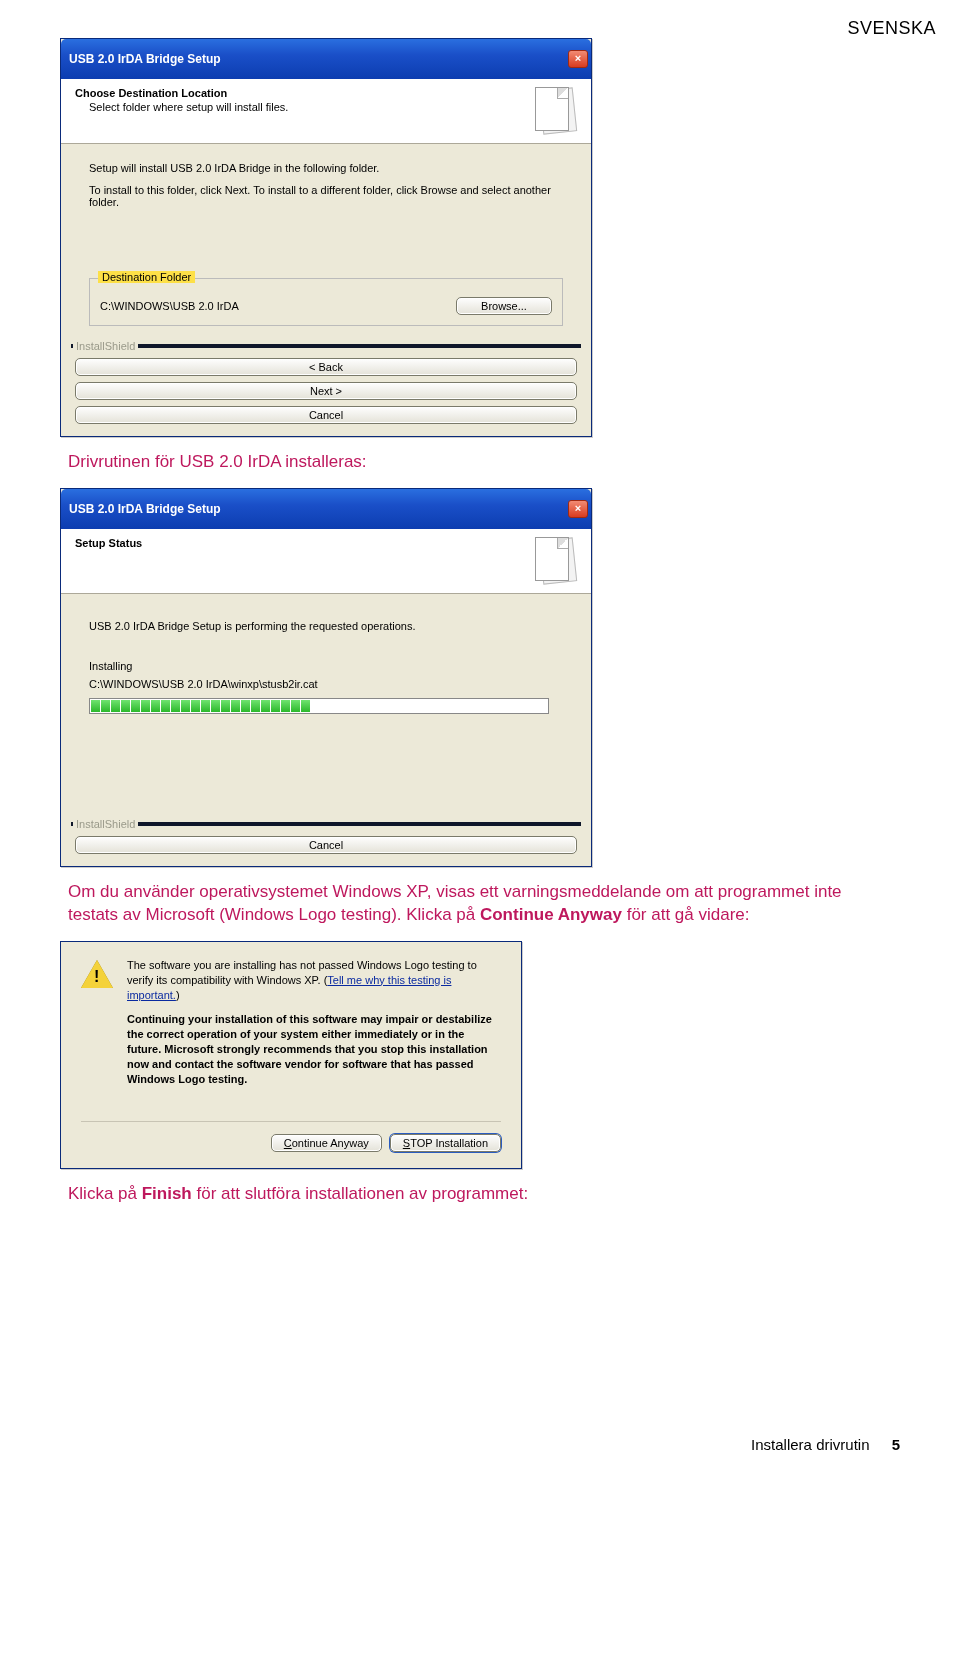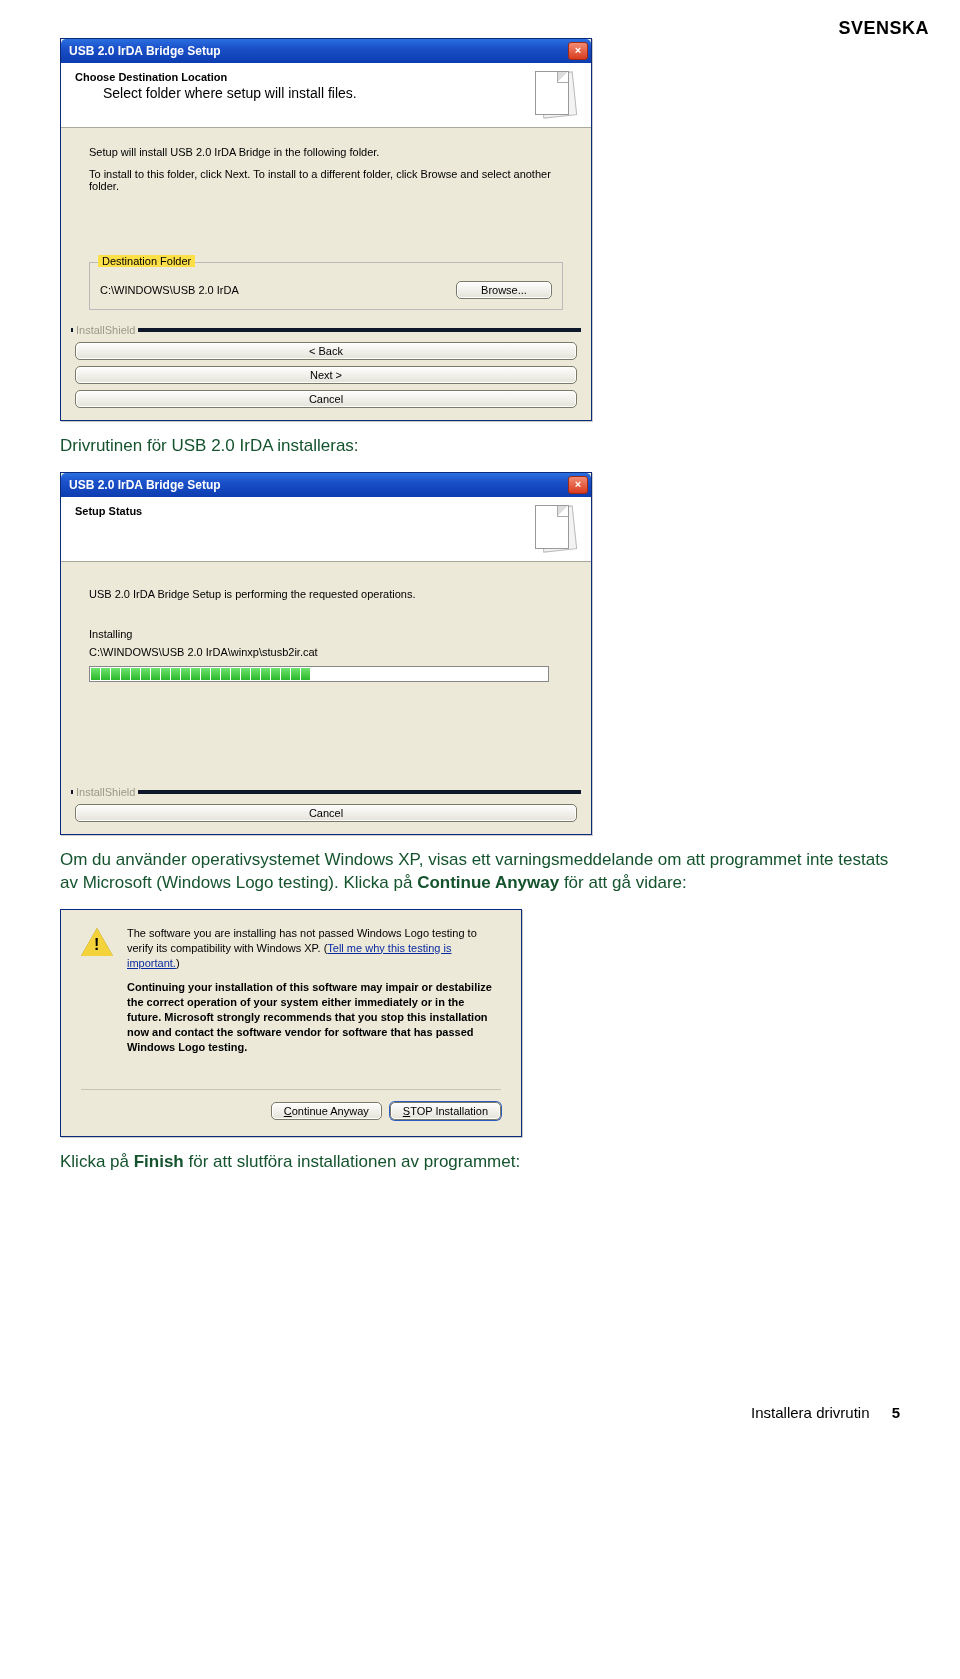--- a/index.html
+++ b/index.html
@@ -11,31 +11,31 @@
   }
   .page {
     width: 960px;
     padding: 30px 60px 40px 60px;
     box-sizing: border-box;
     position: relative;
   }
   .top-right-label {
     position: absolute;
     top: 18px;
-    right: 31px;
+    right: 24px;
     font-family: Arial, sans-serif;
-    font-weight: bold;
+    font-weight: normal;
     font-size: 18px;
     letter-spacing: 0.5px;
   }
   .body-text {
     font-family: Helvetica, Arial, sans-serif;
     font-size: 17px;
-    color: #14532d;
-    margin: 14px 0;
+    color: #be185d;
+    margin: 14px 8px;
     line-height: 1.35;
     font-weight: 300;
   }
   .body-text b { font-weight: bold; }
   .footer-line {
     position: relative;
     margin-top: 230px;
     text-align: right;
     font-family: Helvetica, Arial, sans-serif;
     font-size: 15px;
@@ -53,21 +53,21 @@
     box-shadow: 1px 1px 0 rgba(0,0,0,.2);
     font-family: Tahoma, Arial, sans-serif;
     font-size: 11px;
     color: #000;
     margin: 8px 0 10px 0;
   }
   .xp-titlebar {
     display: flex;
     align-items: center;
     justify-content: space-between;
-    height: 24px;
+    height: 40px;
     padding: 0 3px 0 8px;
     background: linear-gradient(to bottom, #2a6fe0 0%, #1a4fc8 40%, #0c3db0 100%);
     color: #fff;
     font-weight: bold;
     font-size: 12px;
     border-radius: 5px 5px 0 0;
   }
   .xp-close {
     width: 18px;
     height: 16px;
@@ -88,23 +88,23 @@
     background: #fff;
     border-bottom: 1px solid #aca899;
     padding: 8px 10px 10px 14px;
     position: relative;
   }
   .xp-header .heading {
     font-weight: bold;
     font-size: 11px;
   }
   .xp-header .subheading {
-    font-size: 14px;
+    font-size: 11px;
     margin-top: 2px;
-    margin-left: 28px;
+    margin-left: 14px;
   }
   .xp-header-icon {
     width: 46px;
     height: 46px;
     position: relative;
     flex-shrink: 0;
   }
   .xp-header-icon .paper-back {
     position: absolute;
     top: 2px; left: 6px;

